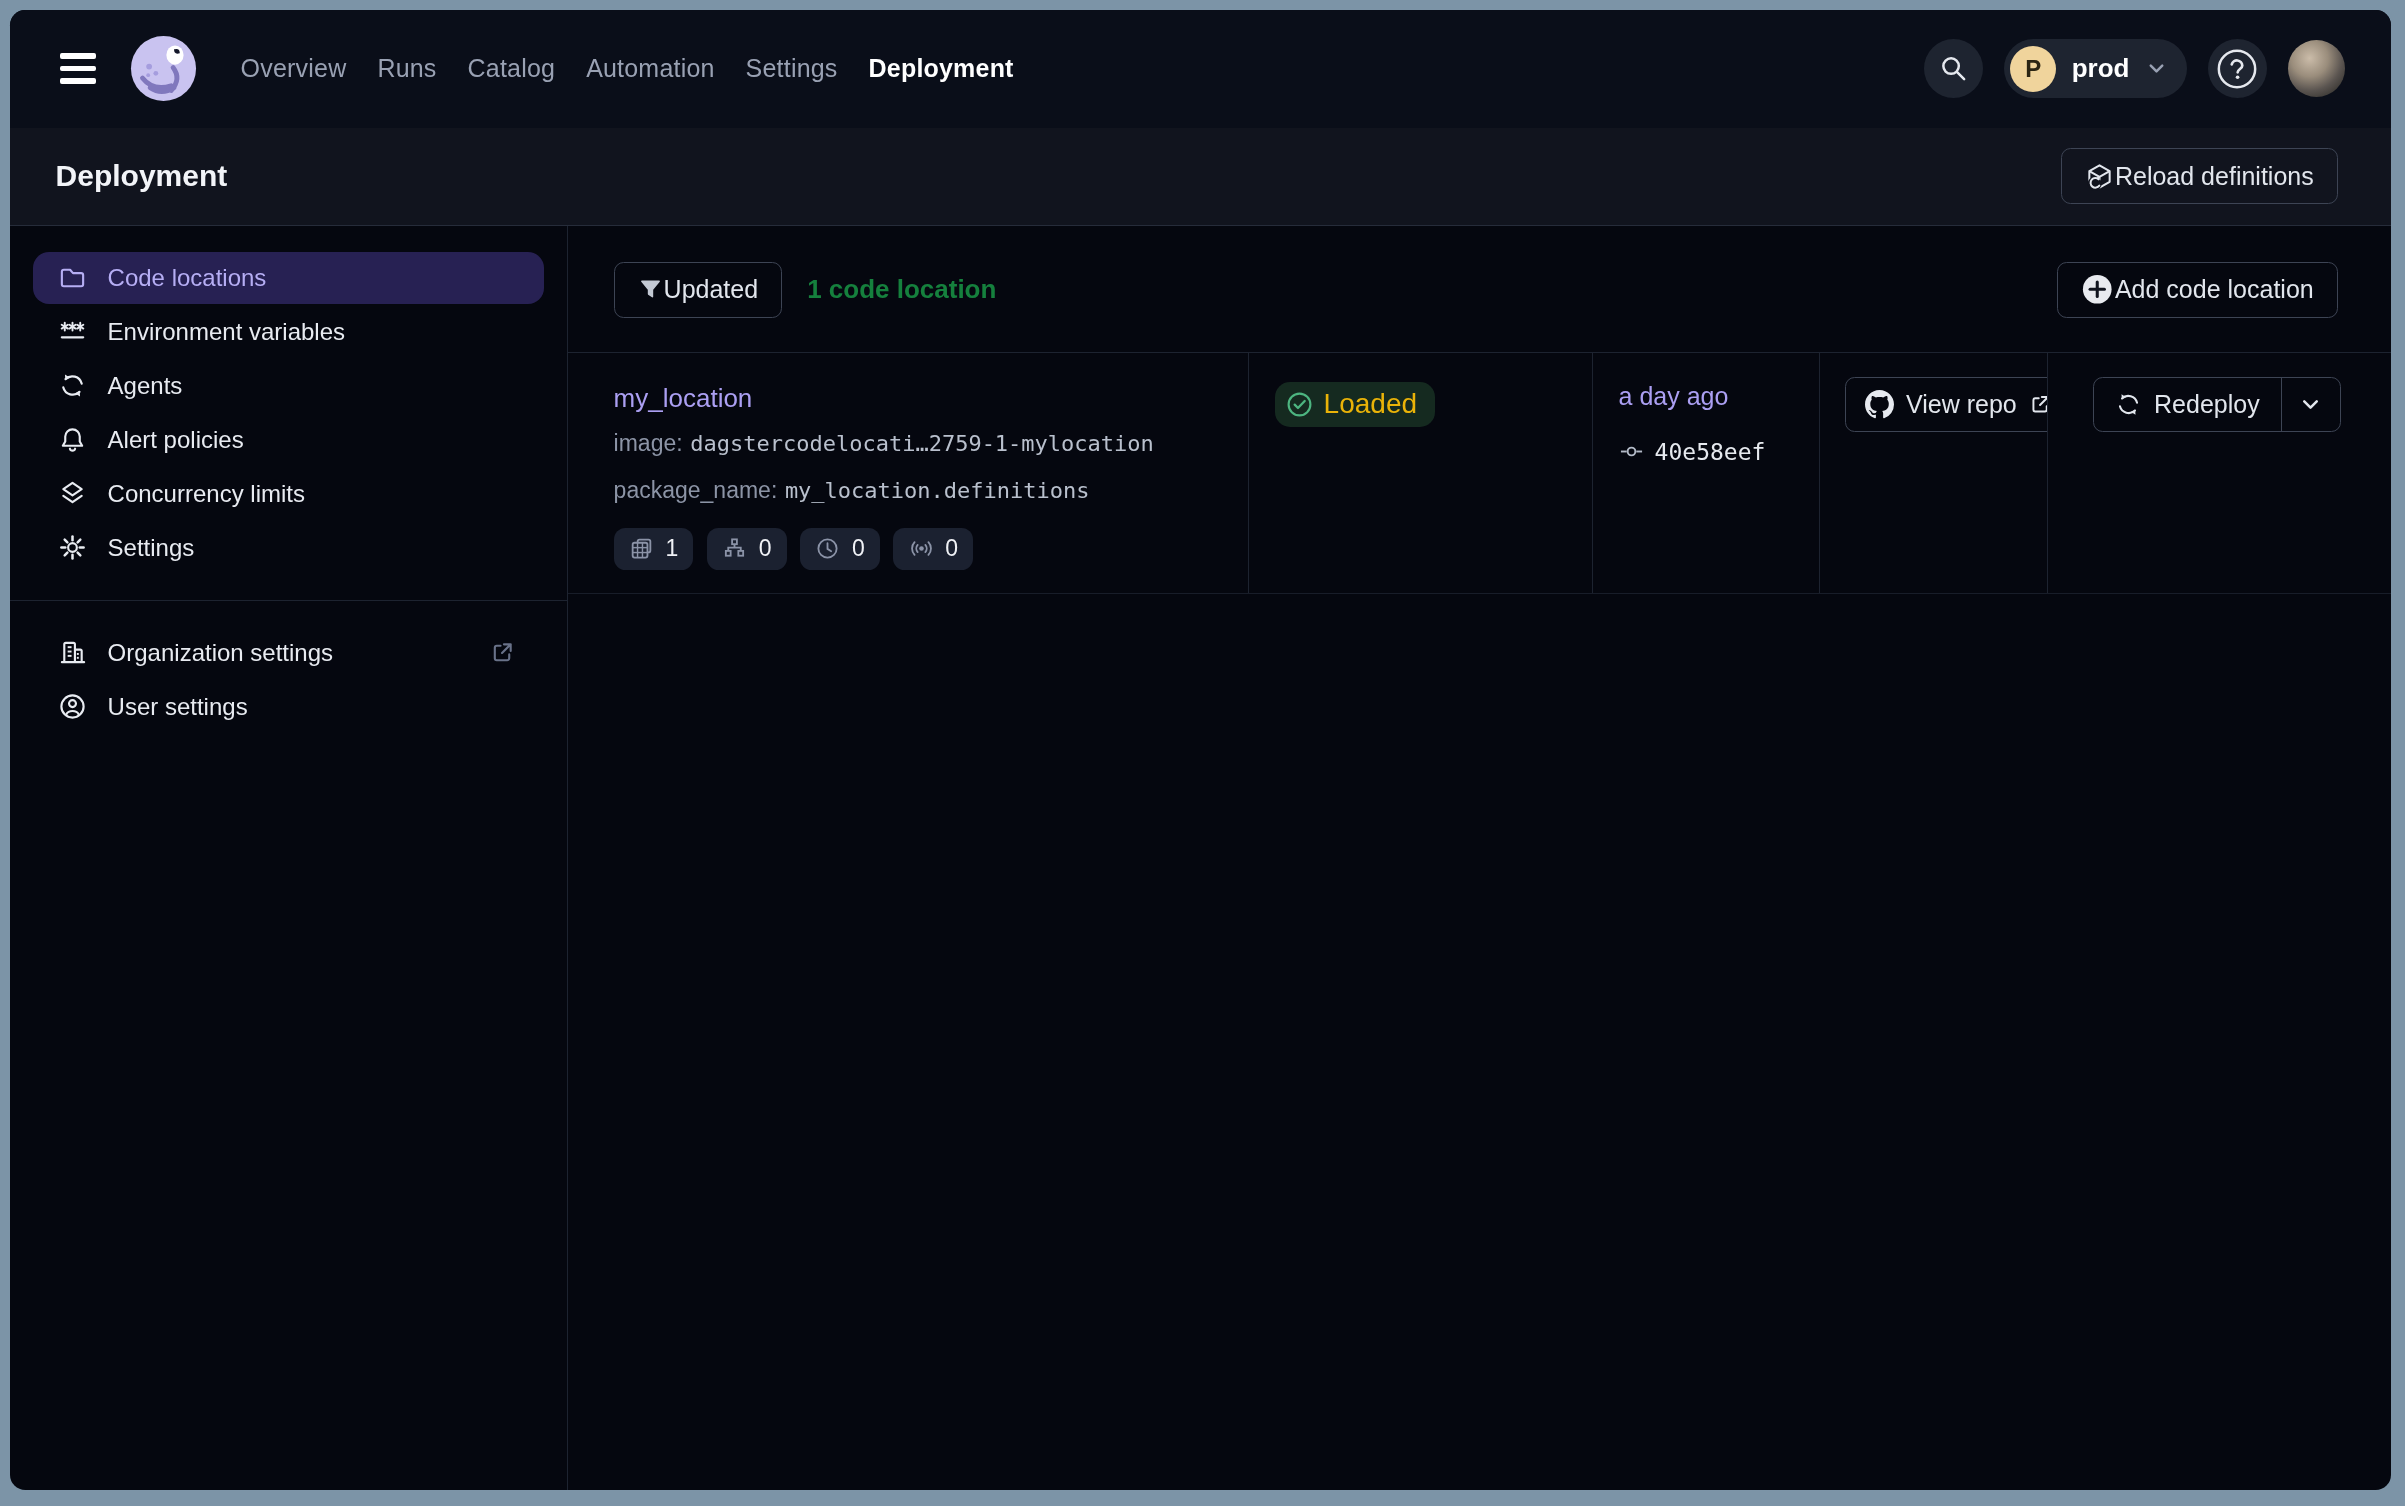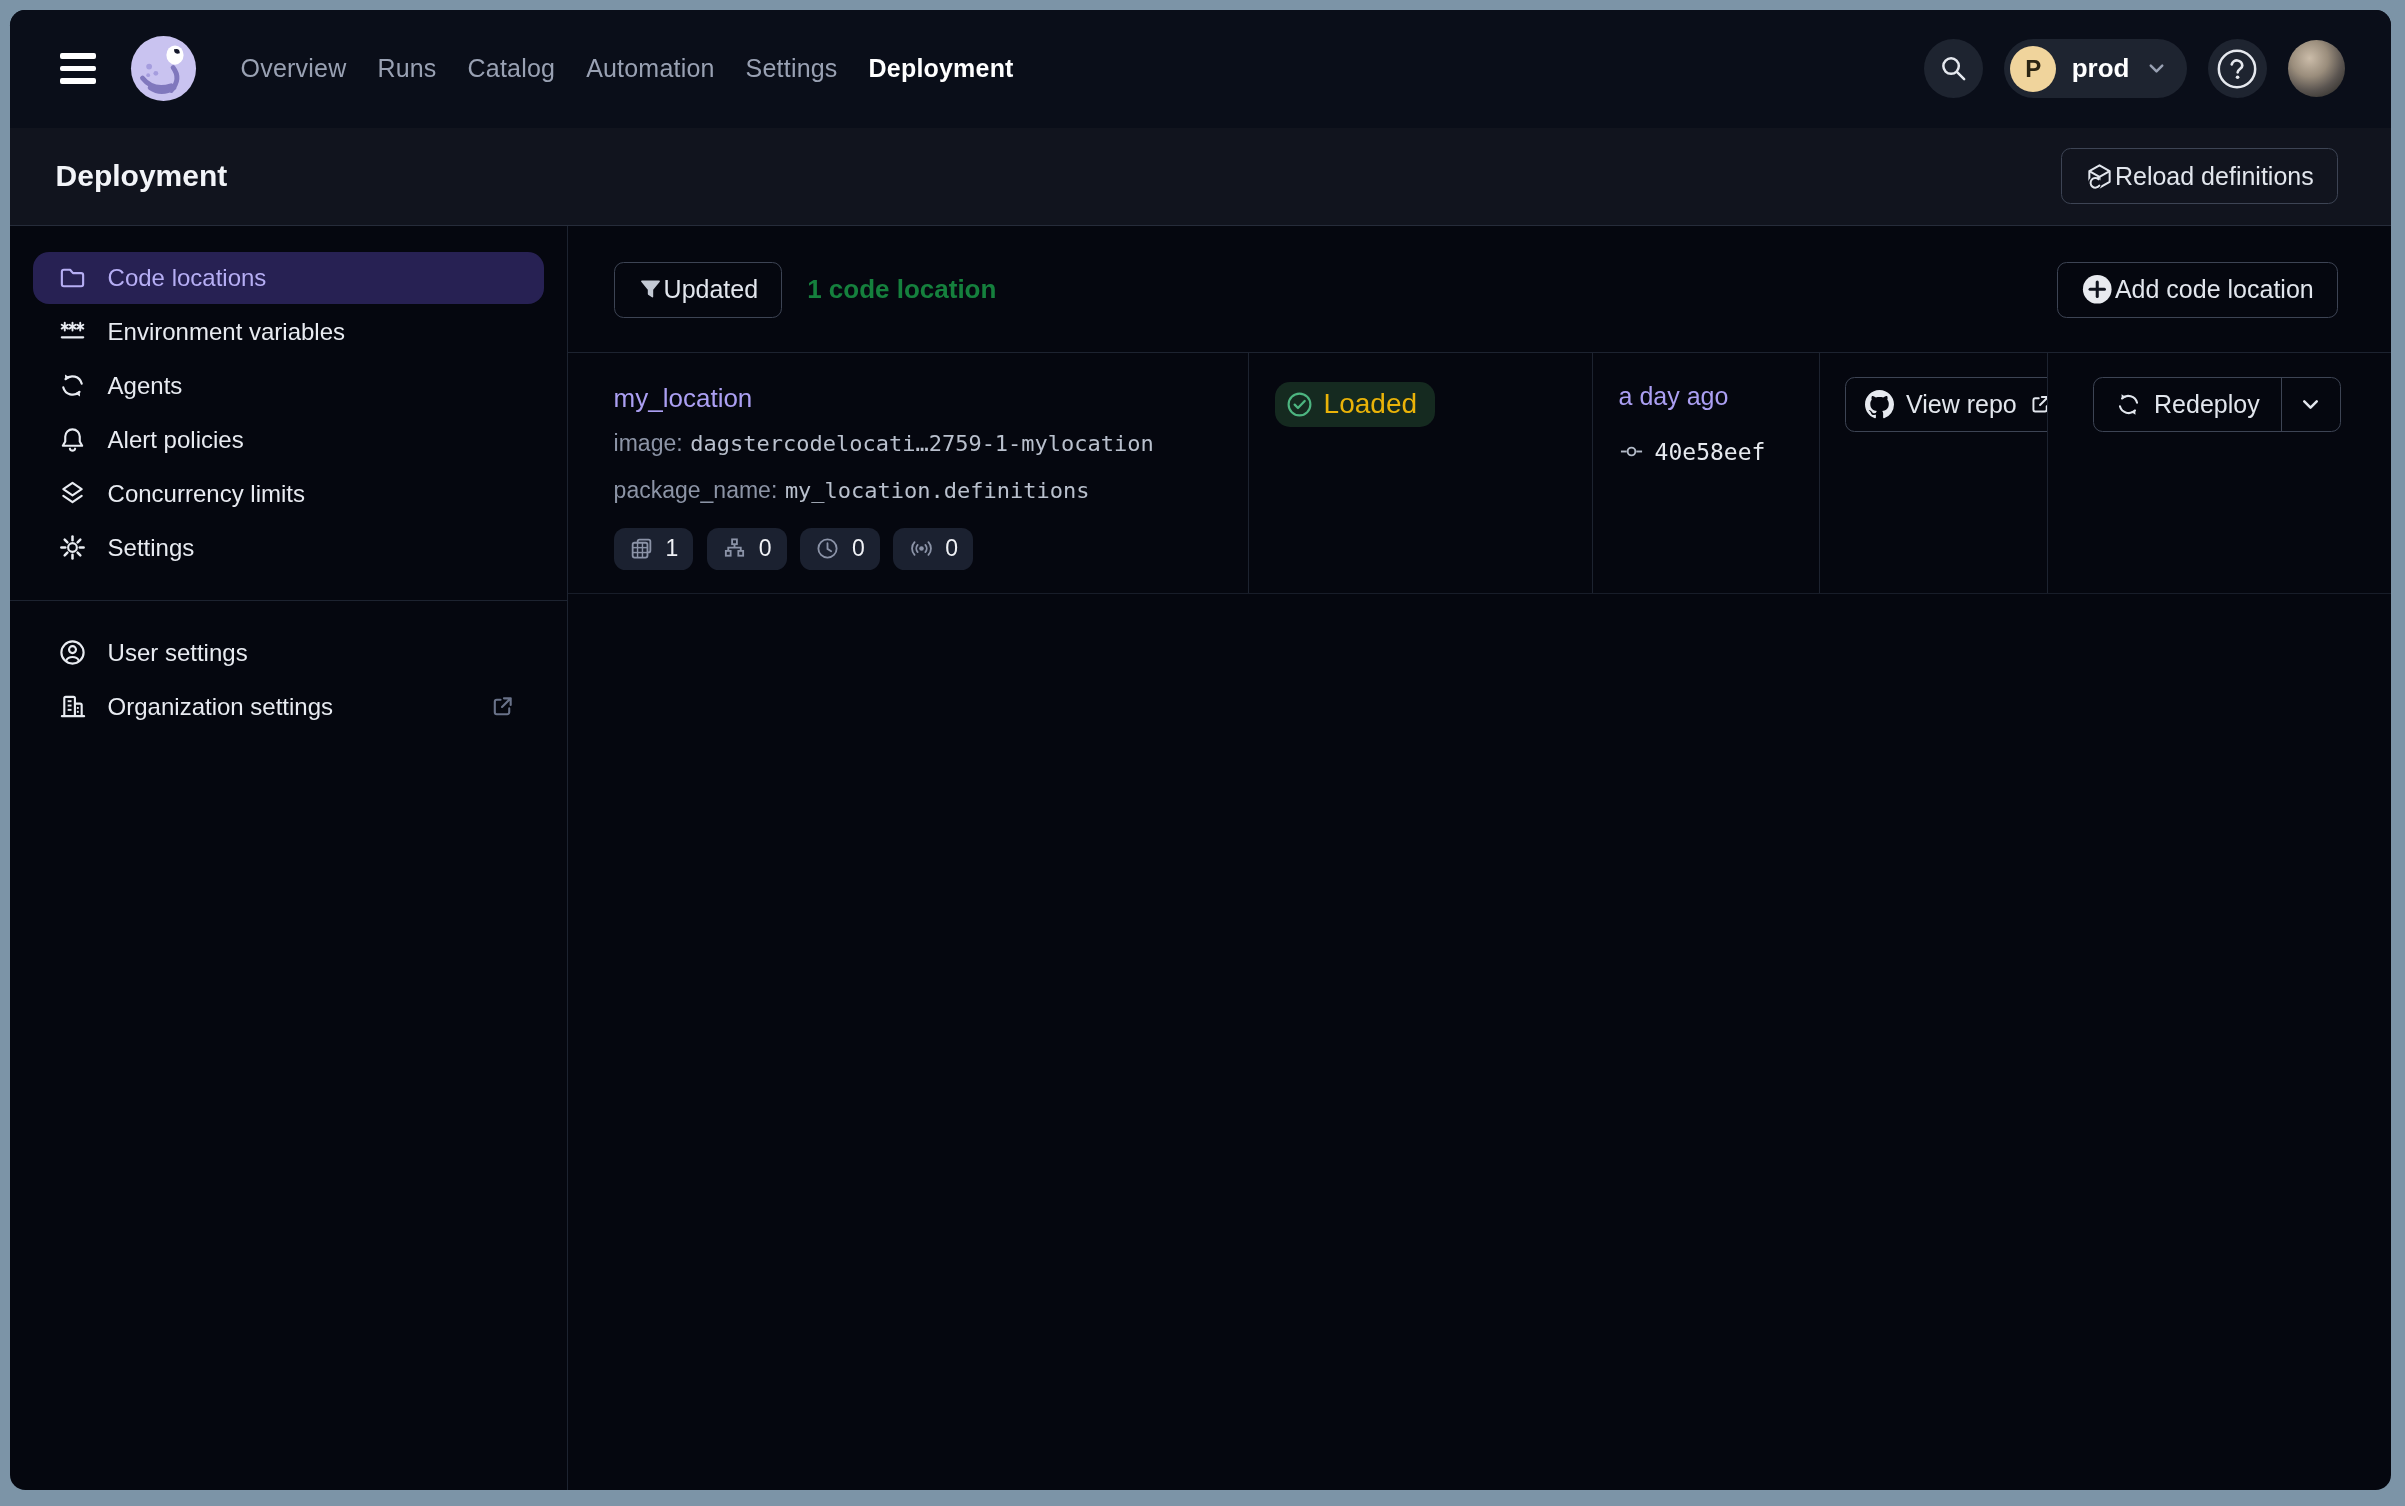--- a/index.html
+++ b/index.html
@@ -300,47 +300,47 @@
             <line x1="20.3" y1="9.7" x2="23.1" y2="6.9"></line>
           </g>
         </svg>
         <span>Settings</span>
       </div>
 
       <div class="side-divider"></div>
 
       <div class="side-item">
         <svg width="29" height="29" viewBox="0 0 30 30">
-          <circle cx="15" cy="15" r="11.5" fill="none" stroke="currentColor" stroke-width="2.2"></circle>
-          <circle cx="15" cy="12" r="3.6" fill="none" stroke="currentColor" stroke-width="2.2"></circle>
-          <path d="M8.5 23.2 a7 5.6 0 0 1 13 0" fill="none" stroke="currentColor" stroke-width="2.2" stroke-linecap="round"></path>
-        </svg>
-        <span>User settings</span>
-      </div>
-
-      <div class="side-item">
-        <svg width="29" height="29" viewBox="0 0 30 30">
           <path d="M6.5 25 V6.5 a1.5 1.5 0 0 1 1.5-1.5 h8 a1.5 1.5 0 0 1 1.5 1.5 V25" fill="none" stroke="currentColor" stroke-width="2.2" stroke-linejoin="round"></path>
           <path d="M17.5 12 h5.5 a1.5 1.5 0 0 1 1.5 1.5 V25" fill="none" stroke="currentColor" stroke-width="2.2" stroke-linejoin="round"></path>
           <line x1="4" y1="25" x2="27" y2="25" stroke="currentColor" stroke-width="2.2" stroke-linecap="round"></line>
           <g stroke="currentColor" stroke-width="2">
             <line x1="10" y1="9.5" x2="14" y2="9.5"></line>
                 <line x1="10" y1="14" x2="14" y2="14"></line>
                 <line x1="10" y1="18.5" x2="14" y2="18.5"></line>
             <line x1="19.5" y1="16.5" x2="21.5" y2="16.5"></line>
                 <line x1="19.5" y1="20.5" x2="21.5" y2="20.5"></line>
           </g>
         </svg>
         <span>Organization settings</span>
         <span class="ext">
           <svg width="25" height="25" viewBox="0 0 26 26">
             <path d="M11 6 H7 a2 2 0 0 0 -2 2 v11 a2 2 0 0 0 2 2 h11 a2 2 0 0 0 2 -2 v-4" fill="none" stroke="currentColor" stroke-width="2.2" stroke-linecap="round"></path>
             <path d="M14.5 4.5 h7 v7 M21.5 4.5 L12.5 13.5" fill="none" stroke="currentColor" stroke-width="2.2" stroke-linecap="round" stroke-linejoin="round"></path>
           </svg>
         </span>
+      </div>
+
+      <div class="side-item">
+        <svg width="29" height="29" viewBox="0 0 30 30">
+          <circle cx="15" cy="15" r="11.5" fill="none" stroke="currentColor" stroke-width="2.2"></circle>
+          <circle cx="15" cy="12" r="3.6" fill="none" stroke="currentColor" stroke-width="2.2"></circle>
+          <path d="M8.5 23.2 a7 5.6 0 0 1 13 0" fill="none" stroke="currentColor" stroke-width="2.2" stroke-linecap="round"></path>
+        </svg>
+        <span>User settings</span>
       </div>
     </div>
 
     <div class="main">
 
       <div class="toolbar">
         <button class="btn">
           <svg width="25" height="25" viewBox="0 0 26 26">
             <path d="M4 4.5 h18 L15 13 v7.5 l-4 -2.8 V13 Z" fill="#c3c9d4" stroke="#c3c9d4" stroke-width="1.6" stroke-linejoin="round"></path>
           </svg>

